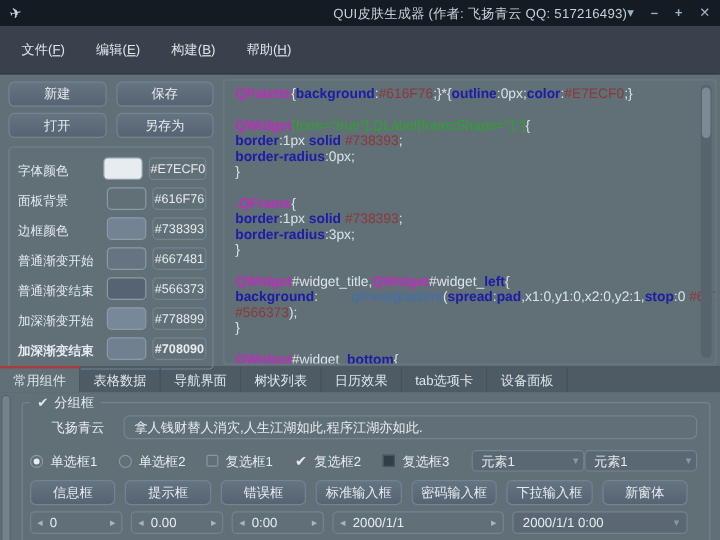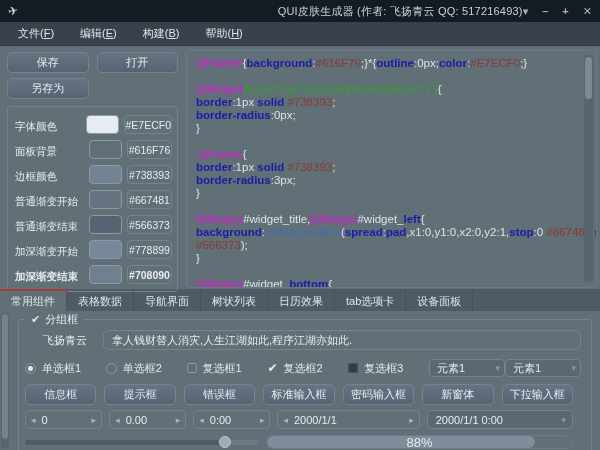--- a/index.html
+++ b/index.html
@@ -8,21 +8,21 @@
   .app { position:relative; width:600px; height:450px; background:#616F76; color:#E7ECF0; overflow:hidden; }
 
   
   .titlebar { height:22px; background:#151B22; display:flex; align-items:center; padding:0 8px; }
   .title-icon { font-size:12px; color:#cfd9e2; transform:rotate(-12deg); margin-right:6px; }
   .title-text { flex:1; text-align:right; font-size:11px; color:#C7D1D9; letter-spacing:.2px; }
   .win-controls { display:flex; gap:14px; align-items:center; }
   .win-btn { color:#9DB4C7; font-size:11px; font-weight:bold; cursor:default; line-height:1; }
 
   
-  .menubar { height:24px; background:#39424C; display:flex; align-items:center; padding:0 6px; gap:2px; border-bottom:1px solid #2e363f; }
+  .menubar { height:40px; background:#39424C; display:flex; align-items:center; padding:0 6px; gap:2px; border-bottom:1px solid #2e363f; }
   .menu-item { font-size:11px; color:#DFE6EA; padding:4px 12px; }
   .menu-item u { text-decoration:underline; }
 
   
   .main { display:flex; height:243px; }
   .left-panel { width:183px; padding:6px 5px 4px 7px; }
   .file-btns { display:grid; grid-template-columns:1fr 1fr; gap:5px 8px; margin-bottom:7px; }
   .btn { height:21px; background:linear-gradient(180deg,#667481,#566373); border:1px solid #738393; border-radius:5px; color:#E7ECF0; font-size:11px; display:flex; align-items:center; justify-content:center; }
   .color-frame { border:1px solid #738393; border-radius:4px; padding:7px 5px 5px 5px; height:186px; }
   .color-row { display:flex; align-items:flex-end; height:20px; margin-bottom:5px; }
@@ -31,21 +31,21 @@
   .swatch { width:33px; height:19px; border:1px solid #8d9aa6; border-radius:4px; margin-right:5px; flex:none; }
   .hex-field { flex:1; height:19px; border:1px solid #738393; border-radius:4px; font-size:10.5px; display:flex; align-items:center; justify-content:center; color:#E7ECF0; background:#616F76; }
 
   
   .editor { flex:1; position:relative; margin:4px 3px 1px 3px; border:1px solid #6c7a85; border-radius:3px; background:#616F76; padding:6px 16px 2px 9px; overflow:hidden; }
   .code-line { font-size:11.5px; line-height:13px; white-space:nowrap; color:#DCE3E8; min-height:13px; }
   .tok-sel { color:#BE2EBE; font-weight:bold; }
   .tok-prop { color:#1C1CA8; font-weight:bold; }
   .tok-val { color:#8C3838; }
   .tok-attr { color:#2FA32F; }
-  .tok-kw { color:#3E6FB0; font-style:italic; }
+  .tok-kw { color:#3E6FB0; font-style:italic;margin-left:28px; }
   .tok-plain { color:#DCE3E8; }
   .editor-scrollbar { position:absolute; right:3px; top:4px; width:9px; height:227px; background:#57636D; border-radius:4px; }
   .editor-thumb { position:absolute; left:1px; top:2px; width:7px; height:42px; background:#7D8A96; border-radius:4px; }
 
   
   .tabbar { height:22px; background:#4E5A64; display:flex; align-items:flex-end; }
   .tab { height:22px; padding:0 11px; font-size:11px; color:#DFE6EA; display:flex; align-items:center; border-right:1px solid #46515a; border-top:2px solid transparent; }
   .tab.active { background:#616F76; border-top:2px solid #AA3C3C; }
 
   
@@ -59,21 +59,21 @@
   .row-name { margin-top:4px; height:20px; }
   .name-label { width:60px; margin-left:18px; font-size:11px; white-space:nowrap; }
   .text-input { flex:1; height:20px; border:1px solid #738393; border-radius:5px; background:#616F76; font-size:11px; color:#E7ECF0; display:flex; align-items:center; padding:0 8px; margin-right:4px; }
   .row-options { margin-top:10px; height:16px; gap:0; margin-right:4px; }
   .opt { display:flex; align-items:center; gap:6px; font-size:11px; flex:1; }
   .radio { width:11px; height:11px; border:1px solid #8a97a3; border-radius:50%; position:relative; flex:none; }
   .radio.checked::after { content:""; position:absolute; left:2px; top:2px; width:5px; height:5px; border-radius:50%; background:#E7ECF0; }
   .chk-box { width:10px; height:10px; border:1px solid #8a97a3; border-radius:2px; flex:none; }
   .chk-check { font-size:12px; color:#E7ECF0; flex:none; line-height:1; }
   .chk-partial { width:10px; height:10px; background:#333D47; border:1px solid #4a545e; flex:none; }
-  .combo { width:76px; height:18px; border:1px solid #738393; border-radius:4px; background:#5B6873; display:flex; align-items:center; font-size:11px; padding:0 4px 0 7px; flex:none; }
+  .combo { width:94px; height:18px; border:1px solid #738393; border-radius:4px; background:#5B6873; display:flex; align-items:center; font-size:11px; padding:0 4px 0 7px; flex:none; }
   .combo .cval { flex:1; }
   .combo .arrow { font-size:9px; color:#8B98A4; }
   .row-buttons { margin-top:8px; gap:8px; margin-right:12px; }
   .row-buttons .btn { flex:1; height:21px; }
   .row-spins { margin-top:5px; gap:7px; margin-right:12px; }
   .spin { height:19px; border:1px solid #738393; border-radius:4px; display:flex; align-items:center; padding:0 5px; font-size:11px; flex:1; }
   .spin.wide { flex:2; }
   .spin .sarrow { color:#A9B5BF; font-size:9px; flex:none; }
   .spin .sval { flex:1; padding-left:6px; }
   .dt-combo { flex:2; height:19px; border:1px solid #738393; border-radius:4px; display:flex; align-items:center; font-size:11px; padding:0 6px 0 8px; background:#5B6873; }
@@ -106,20 +106,21 @@
   <div class="menubar" id="menubar-items">
       <span class="menu-item">文件(<u>F</u>)</span>
       <span class="menu-item">编辑(<u>E</u>)</span>
       <span class="menu-item">构建(<u>B</u>)</span>
       <span class="menu-item">帮助(<u>H</u>)</span>
     </div>
 
   <div class="main">
     <div class="left-panel">
       <div class="file-btns" id="file-buttons">
+          <div class="btn">新建</div>
           <div class="btn">保存</div>
           <div class="btn">打开</div>
           <div class="btn">另存为</div>
         </div>
       <div class="color-frame" id="color-rows">
           <div class="color-row">
             <span class="color-label">字体颜色</span>
             <div class="swatch" style="background: rgb(231, 236, 240);"></div>
             <div class="hex-field">#E7ECF0</div>
           </div>
@@ -238,22 +239,22 @@
             <span class="arrow">▾</span>
           </div>
         </div>
 
       <div class="row row-buttons" id="dialog-buttons">
           <div class="btn">信息框</div>
           <div class="btn">提示框</div>
           <div class="btn">错误框</div>
           <div class="btn">标准输入框</div>
           <div class="btn">密码输入框</div>
+          <div class="btn">下拉输入框</div>
           <div class="btn">新窗体</div>
-          <div class="btn">下拉输入框</div>
         </div>
 
       <div class="row row-spins" id="spin-row">
           <div class="spin">
             <span class="sarrow">◂</span>
             <span class="sval">0</span>
             <span class="sarrow">▸</span>
           </div>
           <div class="spin">
             <span class="sarrow">◂</span>

